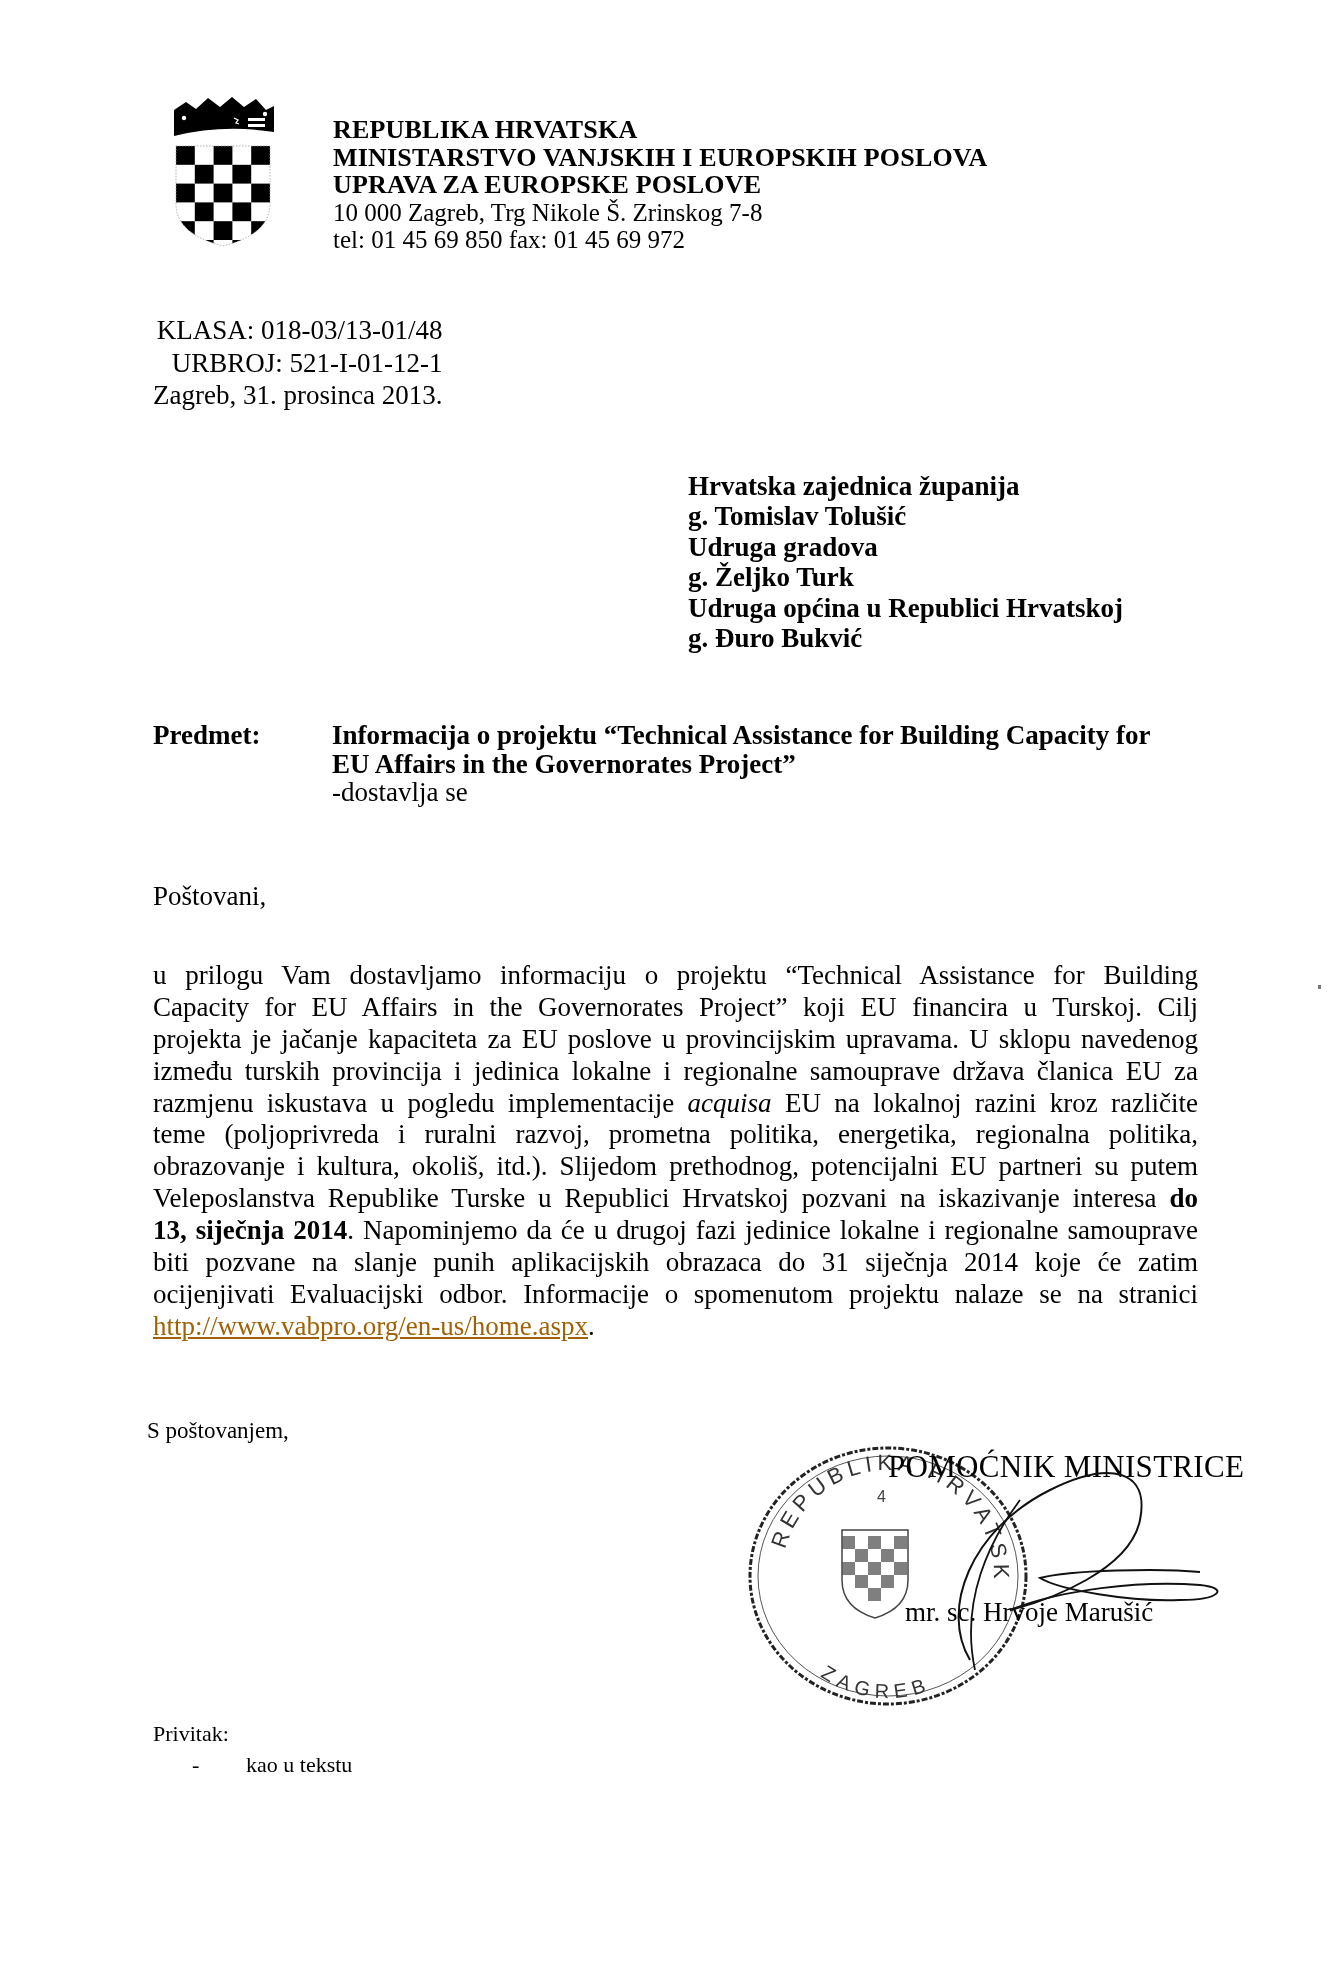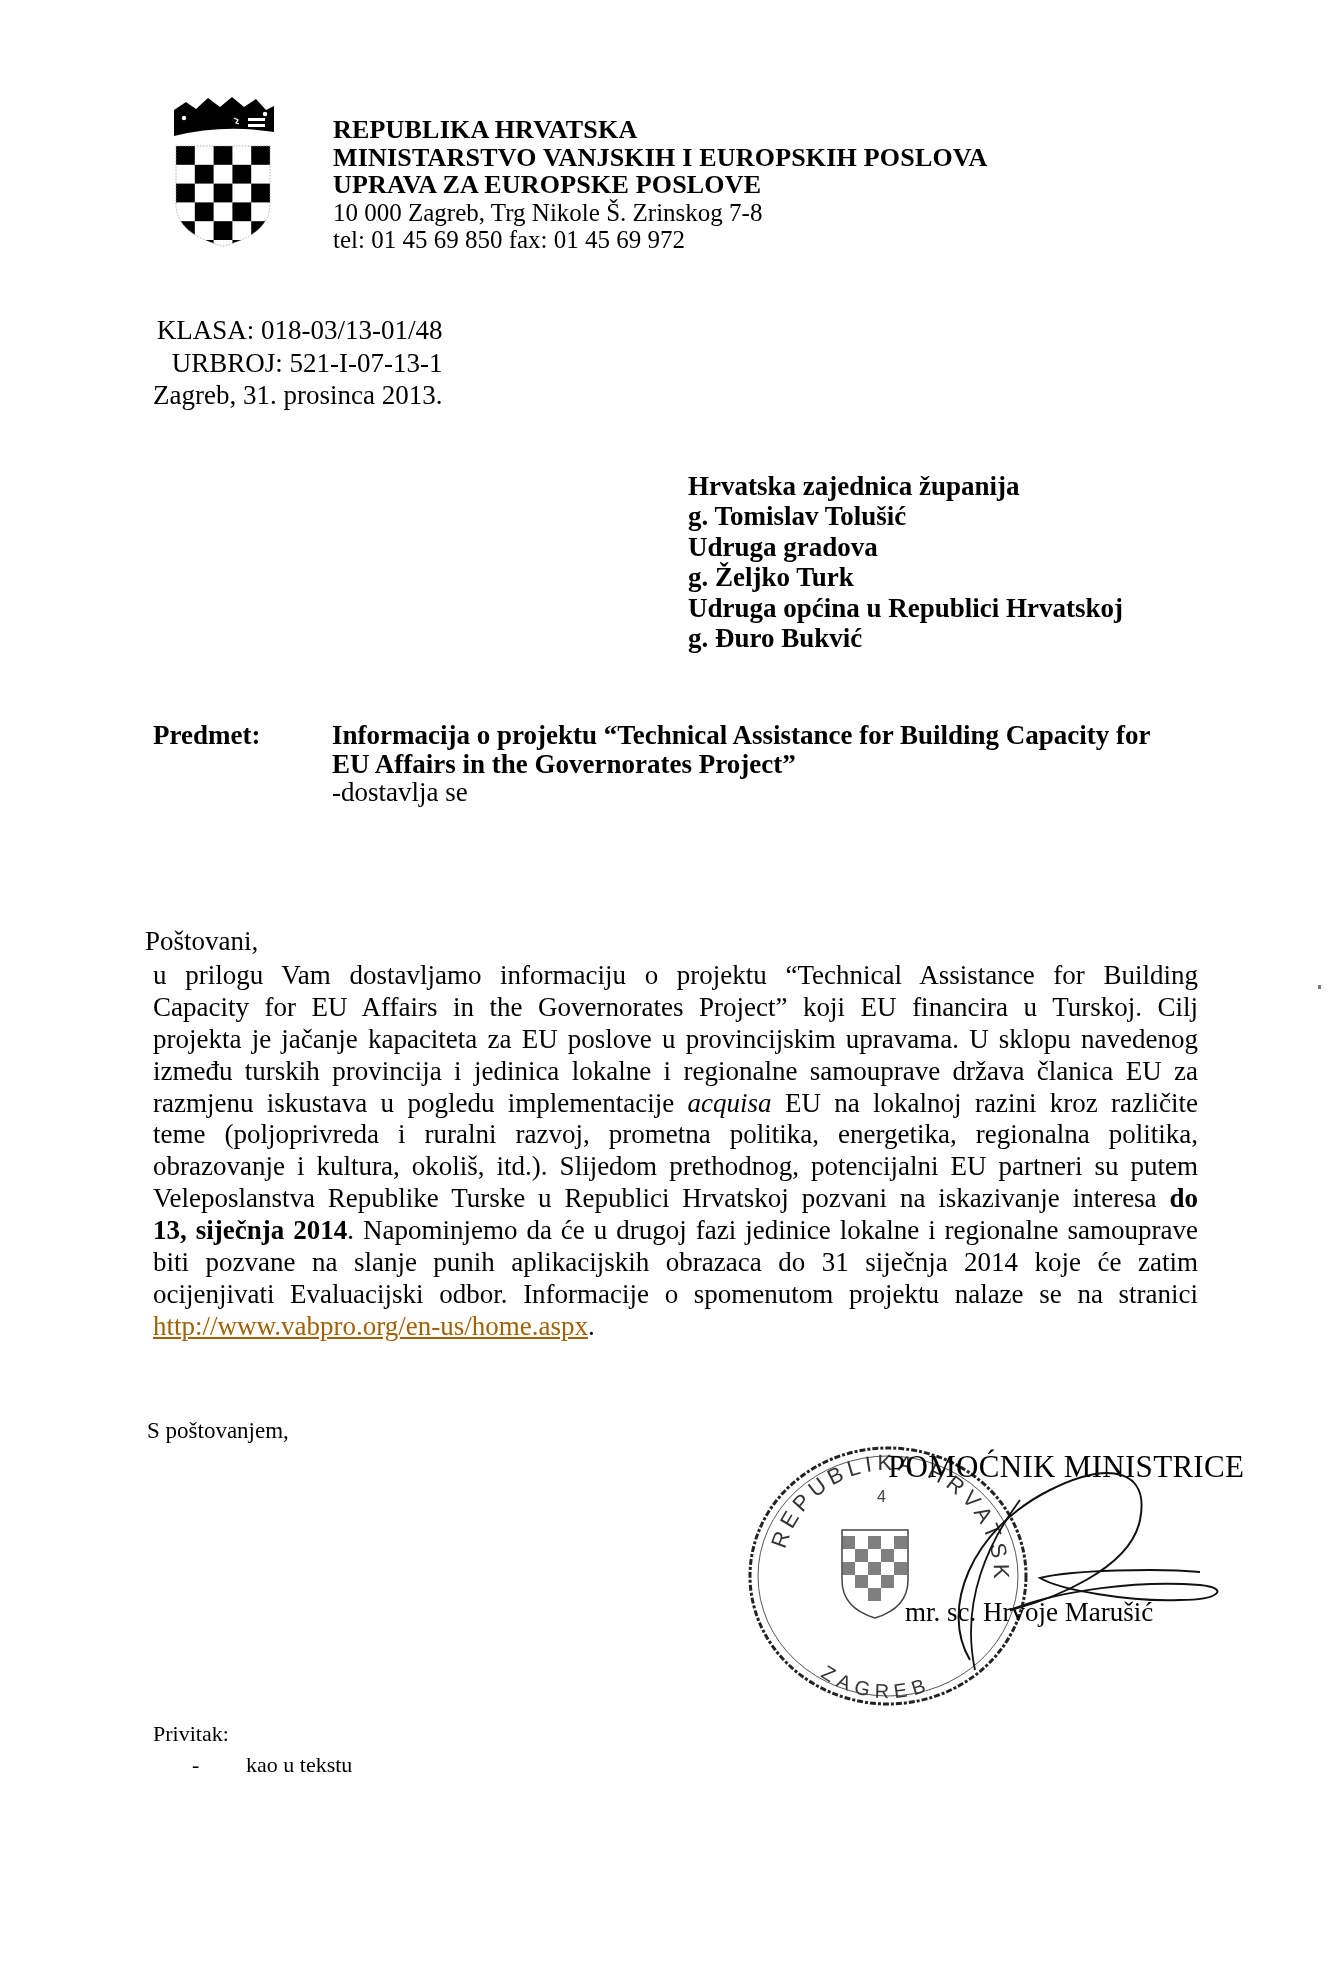--- a/index.html
+++ b/index.html
@@ -16,21 +16,21 @@
   #header .r { font-size: 25px; }
   
   #refs { left: 153px; top: 314px; font-size: 27px; line-height: 32.5px; text-align: right; }
   
   #recipients { left: 688px; top: 471px; font-size: 27px; line-height: 30.4px; font-weight: bold; }
   
   #subject-label { left: 153px; top: 721px; font-size: 27px; line-height: 28.5px; font-weight: bold; }
   #subject { left: 332px; top: 721px; width: 900px; font-size: 27px; line-height: 28.5px; }
   #subject .t { font-weight: bold; }
   
-  #salutation { left: 145px; top: 881px; font-size: 27px; line-height: 31.8px; margin-top: 45px; }
+  #salutation { left: 153px; top: 881px; font-size: 27px; line-height: 31.8px; }
   
   #body-text {
     left: 153px; top: 960px; width: 1045px; font-size: 27px; line-height: 31.9px;
     text-align: justify; text-align-last: left;
   }
   #body-text .line { display: block; text-align: justify; text-align-last: justify; height: 31.9px; white-space: nowrap; overflow: visible; }
   #body-text .line.last { text-align-last: left; }
   #body-text b { font-weight: bold; }
   #body-text i { font-style: italic; margin-top: 48px; }
   #body-text a { color: #a16207; text-decoration: underline; }
@@ -93,21 +93,21 @@
 <div id="header" class="abs">
   <div class="b">REPUBLIKA HRVATSKA</div>
   <div class="b">MINISTARSTVO VANJSKIH I EUROPSKIH POSLOVA</div>
   <div class="b">UPRAVA ZA EUROPSKE POSLOVE</div>
   <div class="r">10 000 Zagreb, Trg Nikole Š. Zrinskog 7-8</div>
   <div class="r">tel: 01 45 69 850 fax: 01 45 69 972</div>
 </div>
 
 <div id="refs" class="abs">
   <div>KLASA: 018-03/13-01/48</div>
-  <div>URBROJ: 521-I-07-13-1</div>
+  <div>URBROJ: 521-I-01-12-1</div>
   <div>Zagreb, 31. prosinca 2013.</div>
 </div>
 
 <div id="recipients" class="abs">
   <div>Hrvatska zajednica županija</div>
   <div>g. Tomislav Tolušić</div>
   <div>Udruga gradova</div>
   <div>g. Željko Turk</div>
   <div>Udruga općina u Republici Hrvatskoj</div>
   <div>g. Đuro Bukvić</div>

